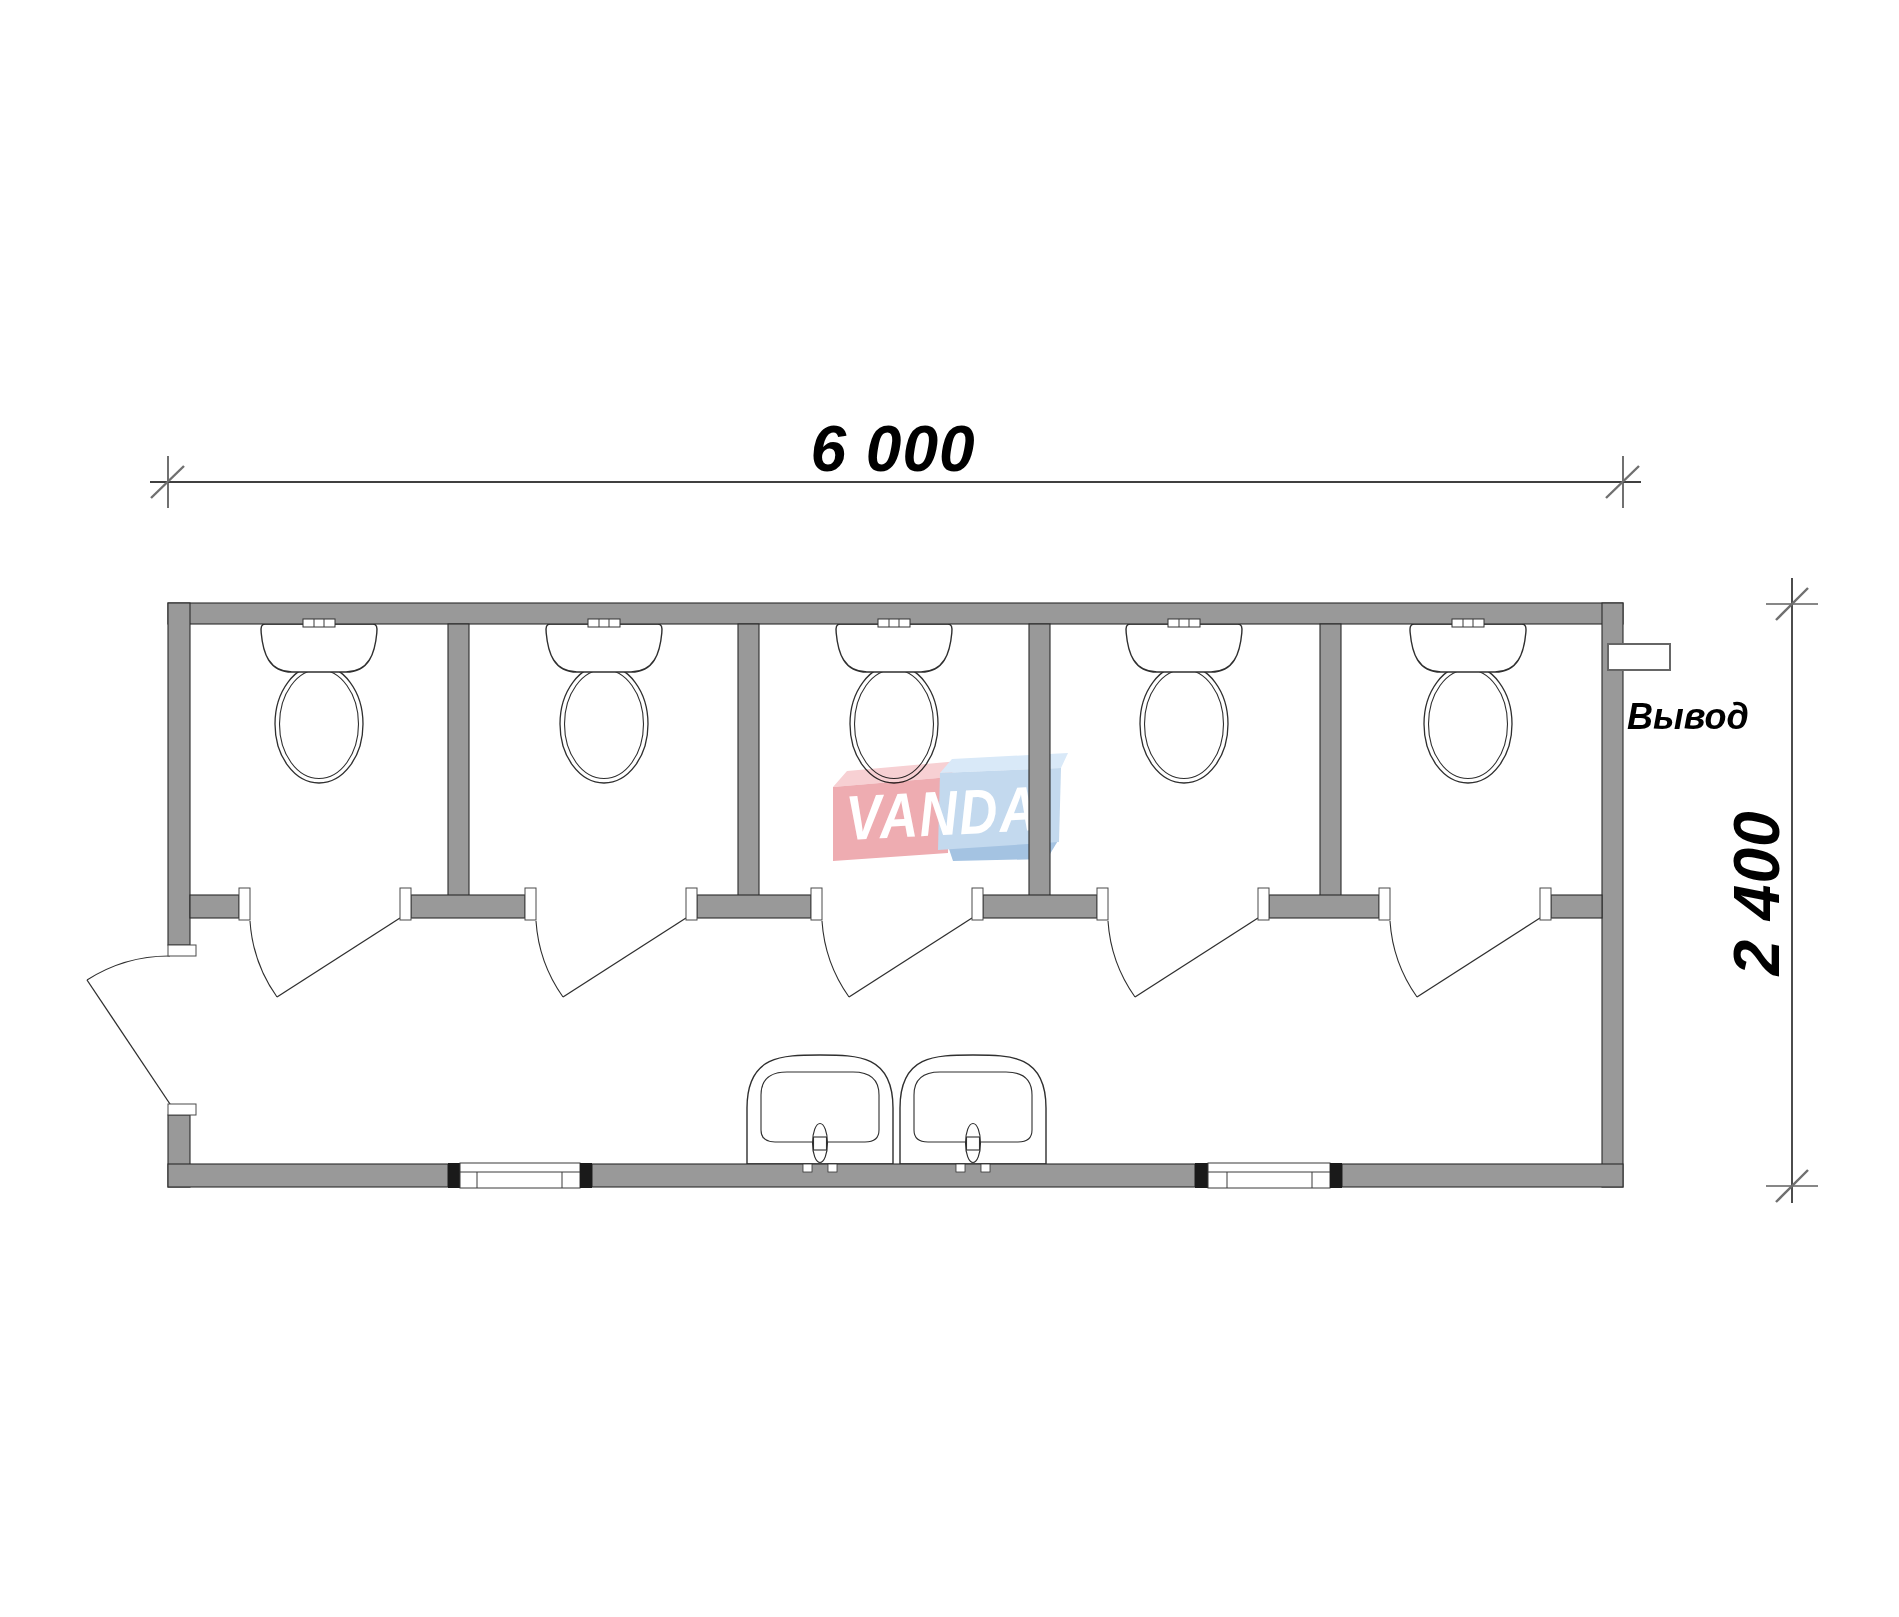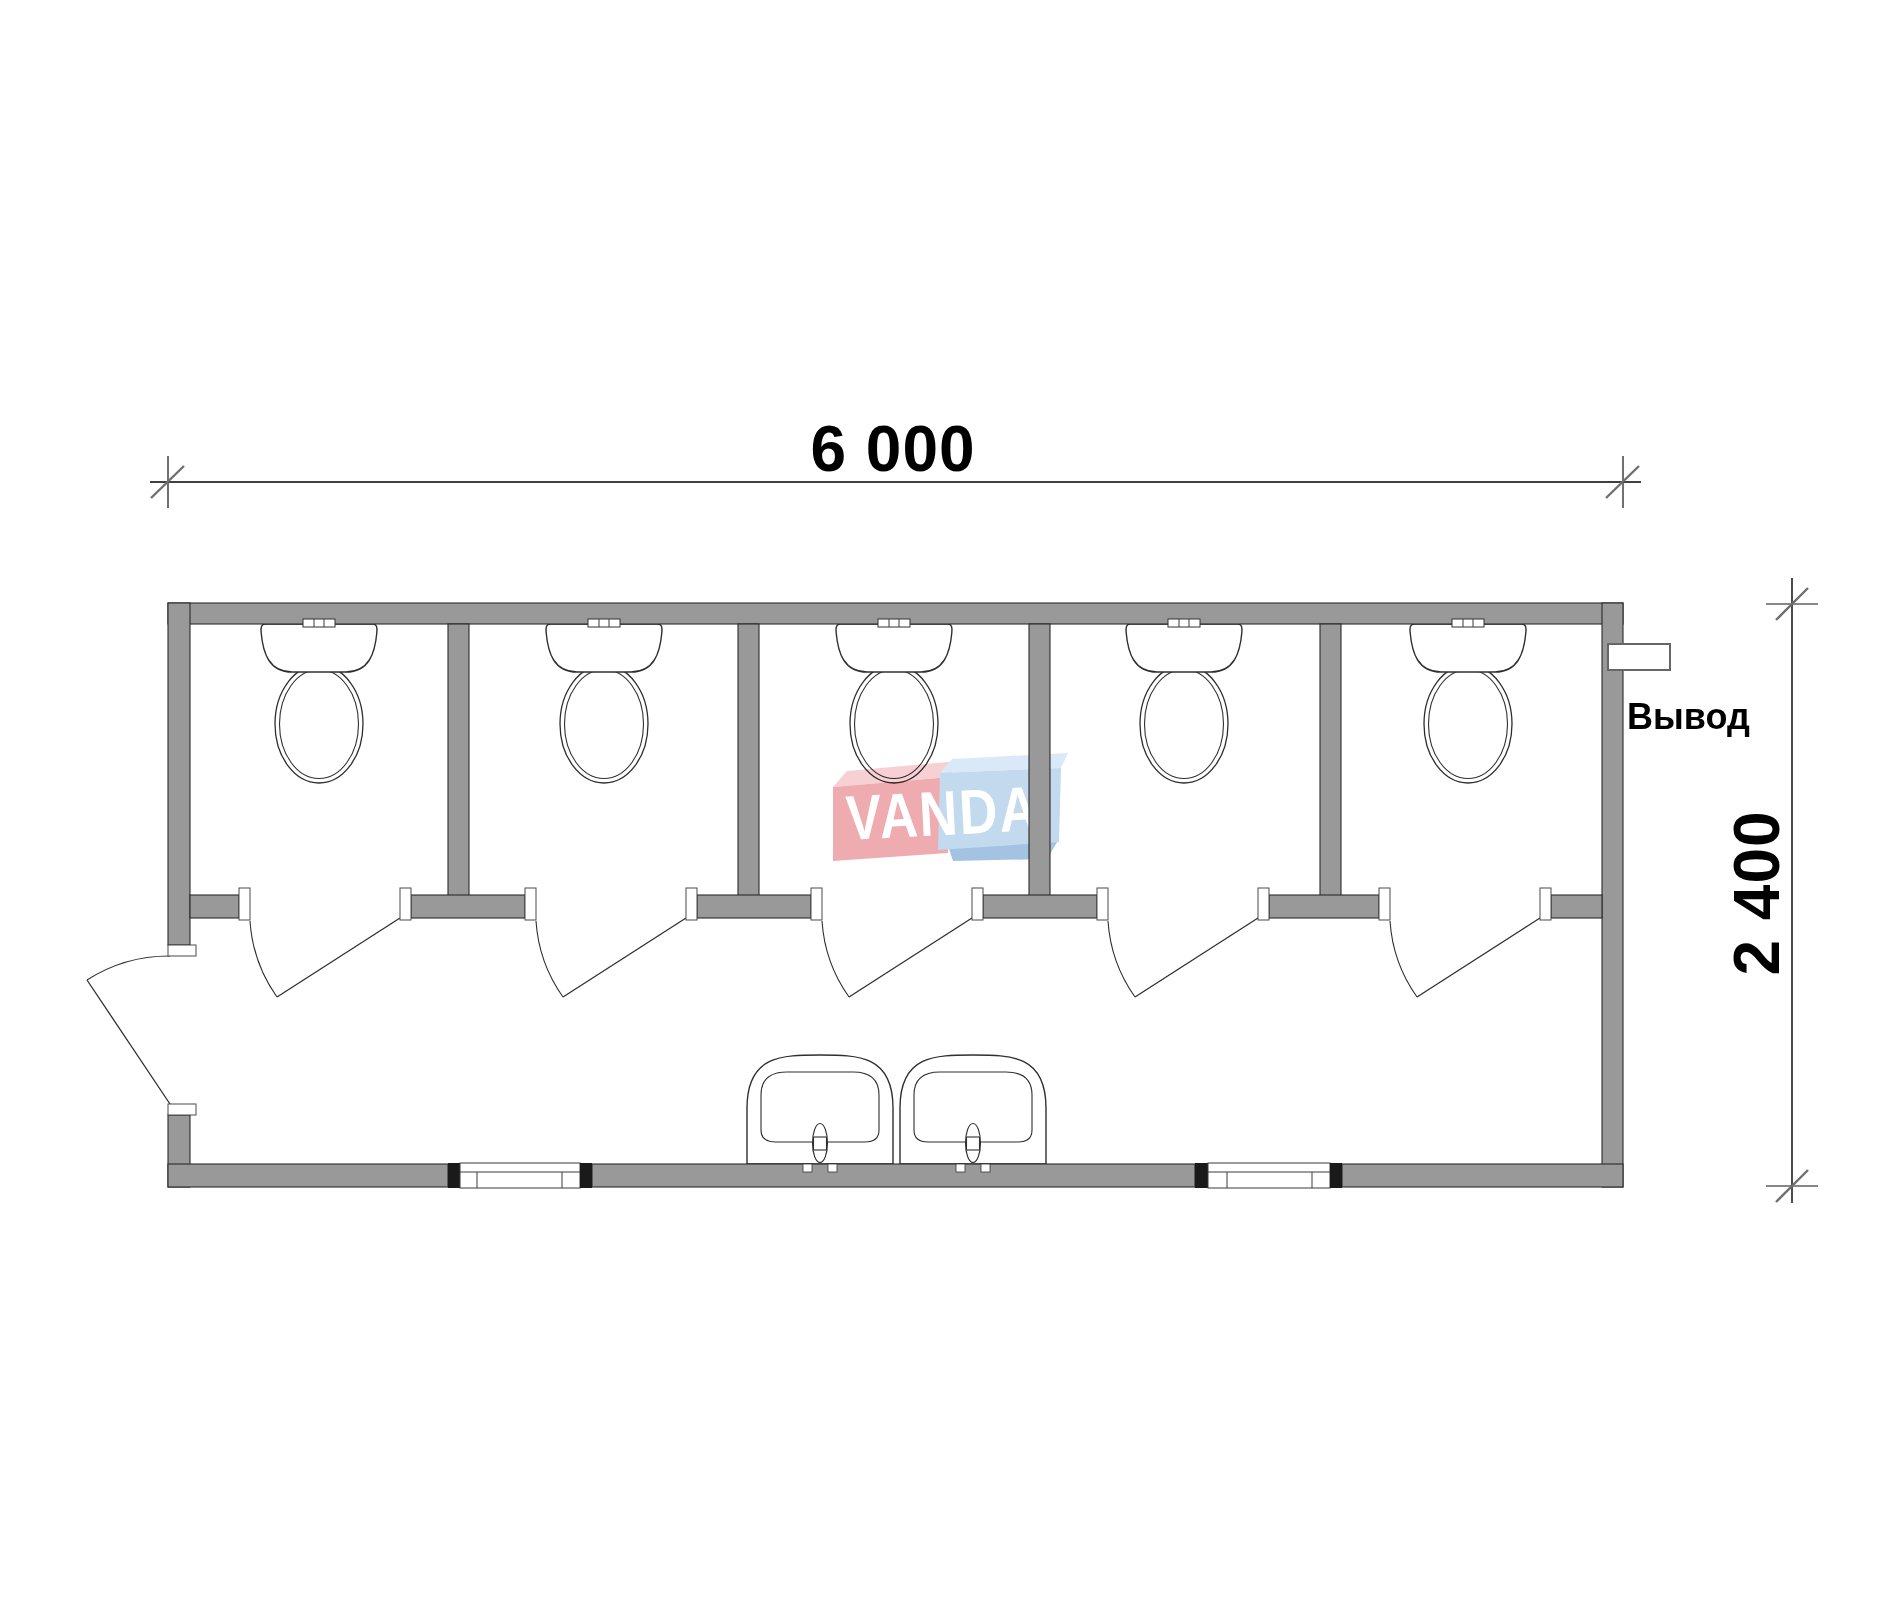--- a/index.html
+++ b/index.html
@@ -1,16 +1,16 @@
 <!DOCTYPE html>
 <html><head>
 <meta charset="utf-8">
 <style>
   html,body{margin:0;padding:0;background:#ffffff;}
-  .stage{position:relative;width:1899px;height:1617px;background:#fff;overflow:hidden;}
+  .stage{position:relative;width:1899px;height:1617px;background:#fff;overflow:hidden;font-style:italic;}
   svg text{font-family:"Liberation Sans","DejaVu Sans",sans-serif;font-weight:bold;fill:#000;}
   .dimline{stroke:#000;stroke-width:1.4;fill:none;}
   .tick{stroke:#111;stroke-width:1.2;fill:none;}
   .slash{stroke:#6f6f6f;stroke-width:2.4;fill:none;}
   .dimtext{font-size:64px;letter-spacing:1px;}
   .labeltext{font-size:36px;}
   .wallrect{stroke:#2b2b2b;stroke-width:1.1;}
   .jamb{fill:#ffffff;stroke:#4a4a4a;stroke-width:1;}
   .cap{fill:#1a1a1a;stroke:none;}
   .winwhite{fill:#ffffff;stroke:#3a3a3a;stroke-width:1;}

